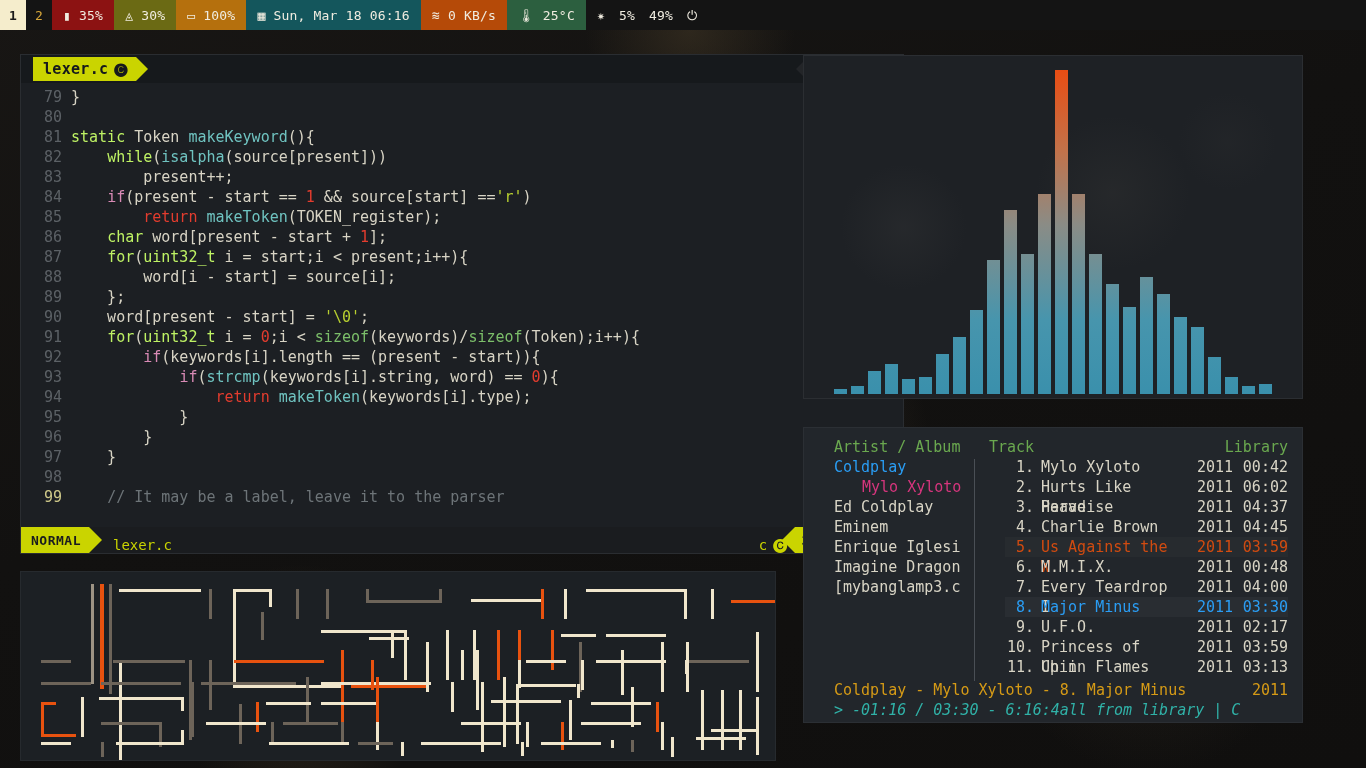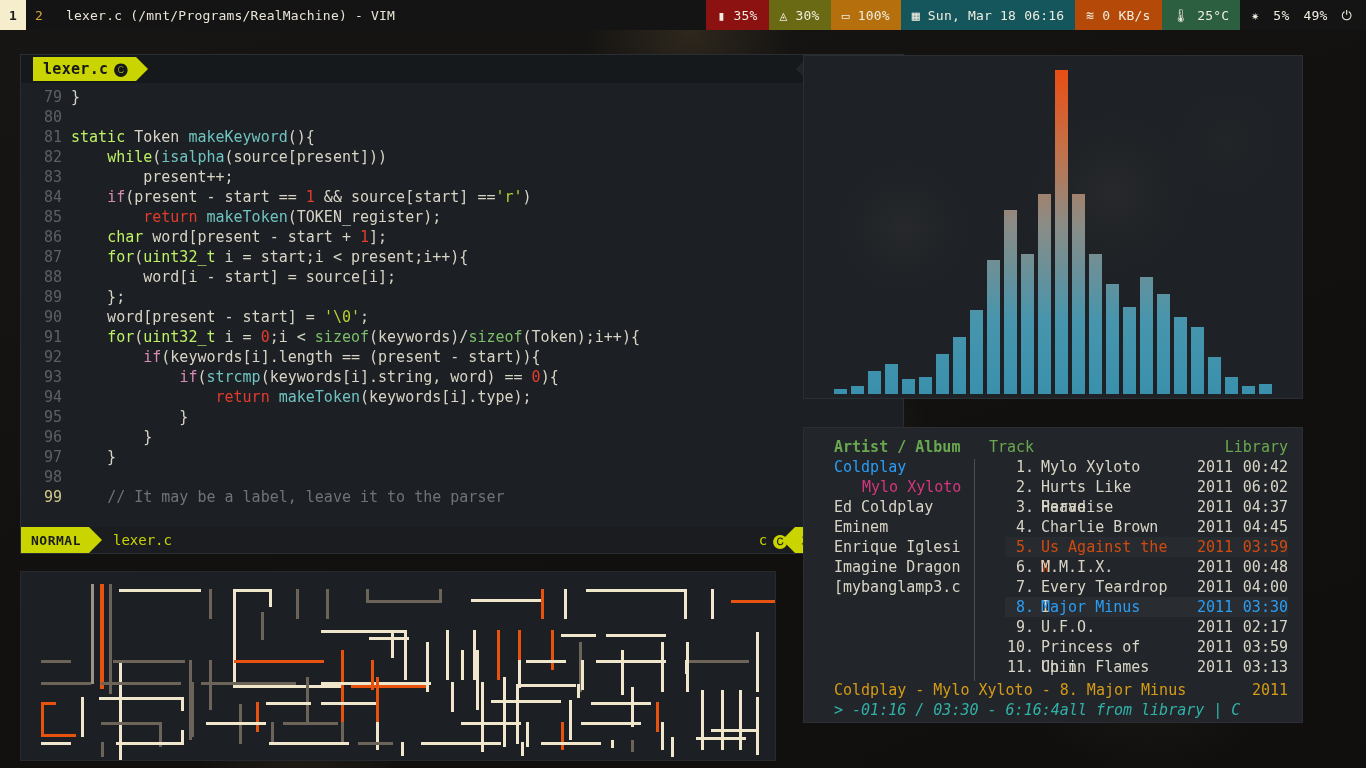--- a/index.html
+++ b/index.html
@@ -79,21 +79,21 @@
   .typ  { color:#d8d4c5; }
   .fn   { color:#6fc3c0; }
   .num  { color:#e33c2e; }
   .str  { color:#b8d030; }
   .ret  { color:#e33c2e; }
   .cmt  { color:#6d7478; }
   .gn   { color:#7cbf6a; }
 
   #vim-status {
     position:absolute; left:0; bottom:0; width:100%; height:26px;
-    background:#1a1c1f; display:flex; align-items:center; font-size:14px;
+    background:#1a1c1f; display:flex; align-items:flex-end; font-size:14px;
   }
   .st-mode {
     position:relative; height:26px; background:#cad400; color:#1a1c1f;
     font-weight:bold; display:flex; align-items:center; padding:0 8px 0 10px;
     font-size:13px; letter-spacing:0.5px;
   }
   .st-mode::after {
     content:""; position:absolute; right:-13px; top:0;
     border-left:13px solid #cad400;
     border-top:13px solid transparent; border-bottom:13px solid transparent;
@@ -130,21 +130,21 @@
     background:linear-gradient(to top,#3a90ac 0%, #4795ad 22%, #8a8c86 50%, #c2724a 72%, #f0470a 100%);
     background-size:100% 338px; background-position:bottom; }
 
   
   #player {
     position:absolute; left:803px; top:427px; width:500px; height:296px;
     background:#22262b; border:1px solid #2b2f34;
     font-size:15px; line-height:20px; padding:9px 0 0 0; overflow:hidden;
   }
   .pl-hdr { display:flex; color:#6aa84f; padding:0 14px 0 30px; }
-  .pl-hdr .h-artist { width:155px;font-weight:bold; }
+  .pl-hdr .h-artist { width:155px; }
   .pl-hdr .h-track { flex:1; }
   .pl-hdr .h-lib { text-align:right; }
   #pl-body { display:flex; padding:0 14px 0 30px; position:relative; }
   #pl-divider { position:absolute; left:170px; top:2px; width:1px; height:222px; background:#4a4f55; }
   #pl-artists { width:155px; flex:none; }
   .ar { color:#d8d4c5; height:20px; }
   .ar.sel-artist { color:#2a9df4; }
   .ar.sel-album { color:#d6357d; padding-left:28px; }
   #pl-tracks { flex:1; padding-left:16px; }
   .tr { display:flex; height:20px; color:#d8d4c5; }
@@ -167,21 +167,20 @@
   .pipe { position:absolute; }
 </style>
 </head>
 <body>
 
 <div id="root">
 
   <div id="topbar">
     <div class="ws active">1</div>
     <div class="ws inactive">2</div>
-    <div id="wintitle">lexer.c (/mnt/Programs/RealMachine) - VIM</div>
 
     <div class="seg" id="seg-bat">
       <span class="gl">▮</span>
       <span>35%</span>
     </div>
     <div class="seg" id="seg-vol">
       <span class="gl">◬</span>
       <span>30%</span>
     </div>
     <div class="seg" id="seg-bright">

